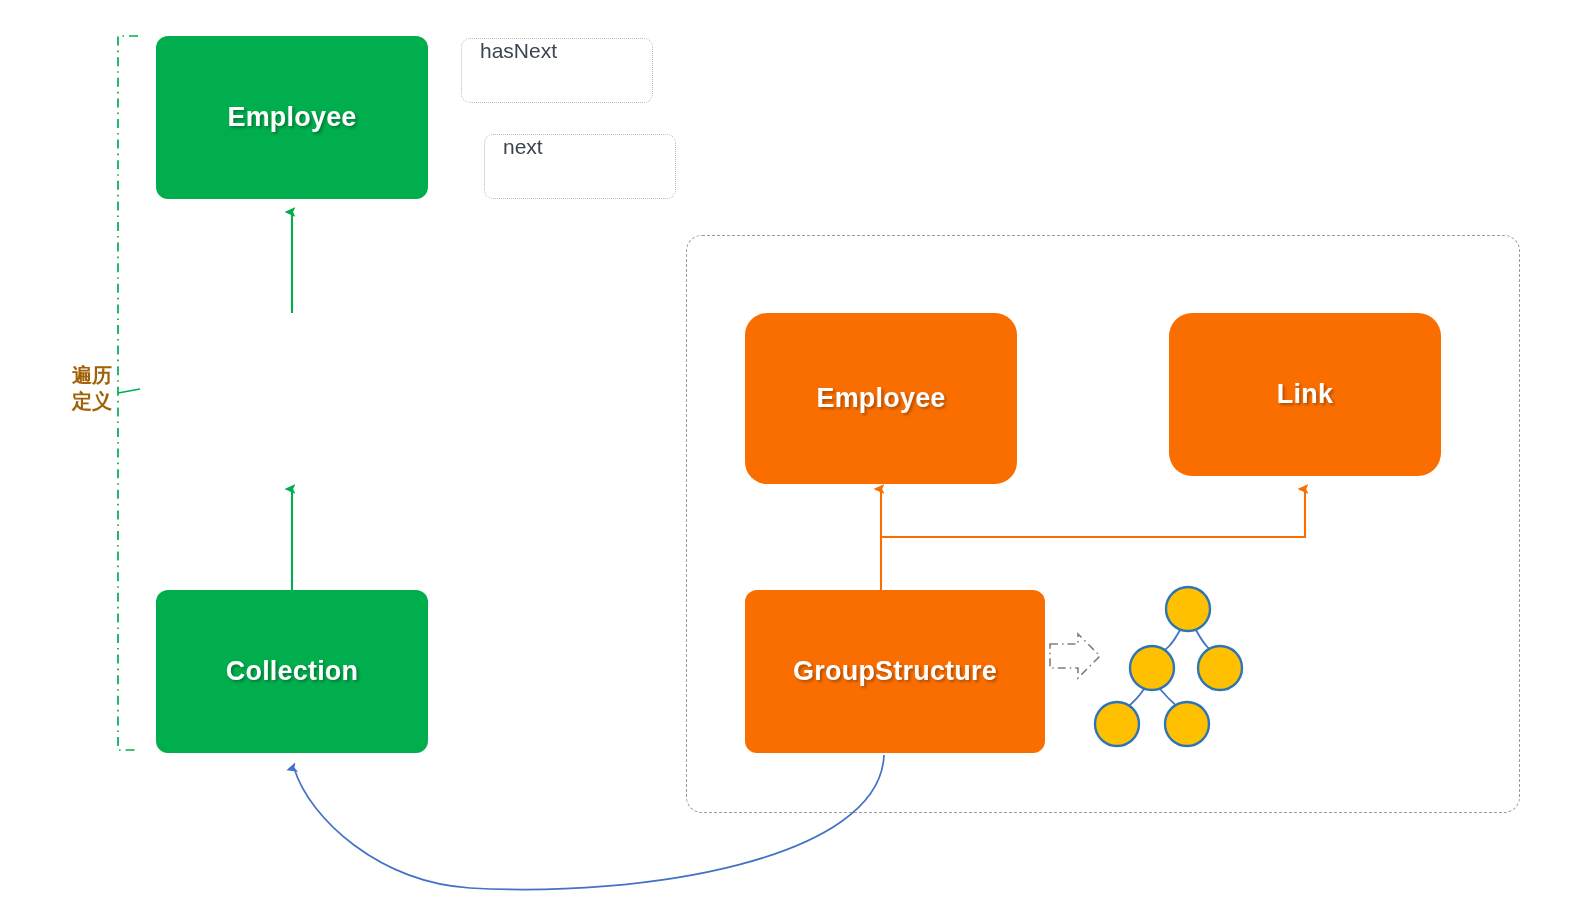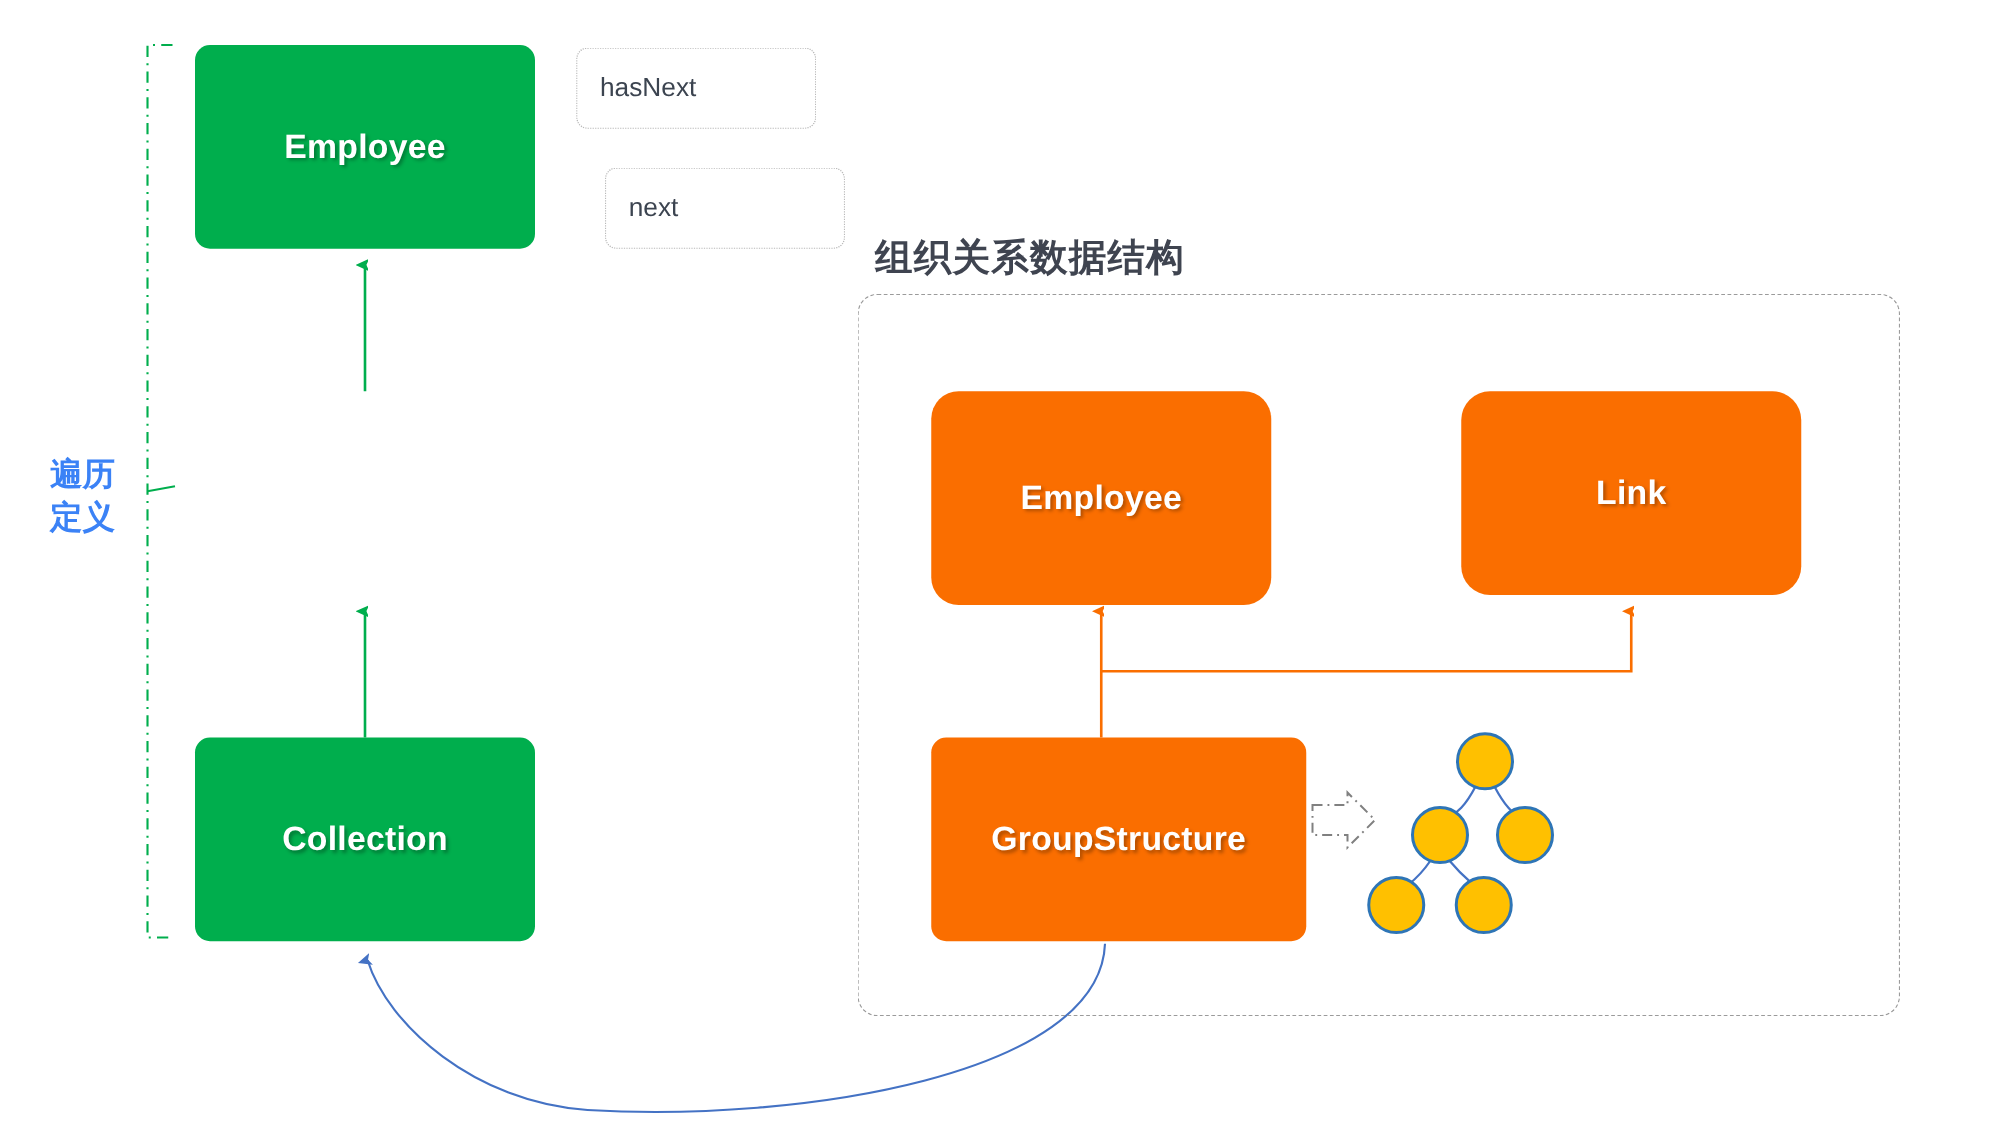--- a/index.html
+++ b/index.html
@@ -41,21 +41,20 @@
   .node-green { background: #00ae4d; }
   .node-orange { background: #fa6e00; }
 
   .method-box {
     position: absolute;
     border: 1.6px dotted #b9b9b9;
     border-radius: 9px;
     background: #ffffff;
     box-sizing: border-box;
     display: flex;
-    align-items: center;
     padding-left: 18px;
     font-size: 21px;
     color: #3c4450;
     font-family: "Liberation Sans", "DejaVu Sans", sans-serif;
   }
 
   .group-frame {
     position: absolute;
     border: 1.6px dashed #9b9b9b;
     border-radius: 16px;
@@ -67,25 +66,25 @@
     position: absolute;
     font-size: 30px;
     font-weight: bold;
     color: #3f4450;
     white-space: nowrap;
     letter-spacing: 1px;
   }
 
   .bracket-label {
     position: absolute;
-    font-size: 26px;
+    font-size: 20px;
     font-weight: bold;
-    color: #3b82f6;
+    color: #a16207;
     line-height: 1.32;
-    text-align: left;
+    text-align: right;
     white-space: pre-line;
   }
 </style>
 </head>
 <body>
 
 <div id="canvas">
 
   <svg class="svg-layer" viewBox="0 0 1596 916" xmlns="http://www.w3.org/2000/svg">
     <defs>
@@ -161,21 +160,20 @@
   </div>
 
   <div class="method-box" style="left:461px; top:38px; width:192px; height:65px;">
     <span>hasNext</span>
   </div>
 
   <div class="method-box" style="left:473px; top:134px; width:192px; height:65px;margin-left:11px;">
     <span>next</span>
   </div>
 
-  <div class="section-title" style="left:700px; top:186px;">组织关系数据结构</div>
 
   <div class="group-frame" style="left:686px; top:235px; width:834px; height:578px;"></div>
 
   <div class="node-box node-orange" style="left:745px; top:313px; width:272px; height:171px;border-radius:22px;">
     <span>Employee</span>
   </div>
 
   <div class="node-box node-orange" style="left:1169px; top:313px; width:272px; height:163px;border-radius:23px;">
     <span>Link</span>
   </div>

